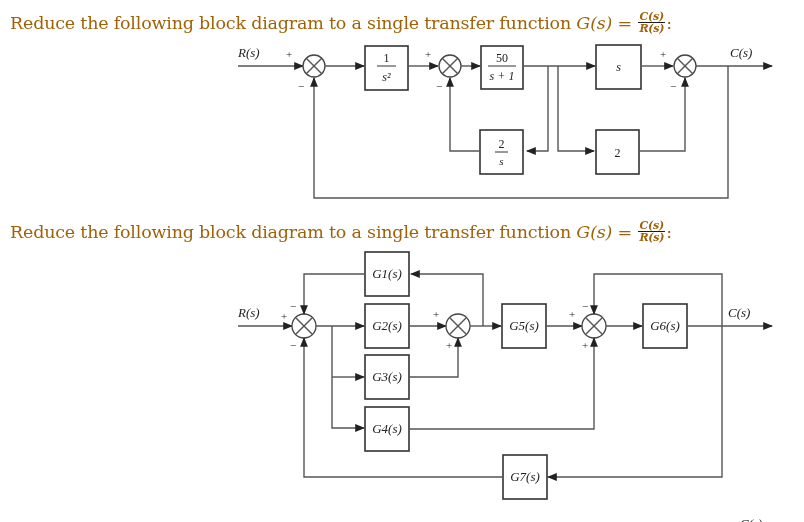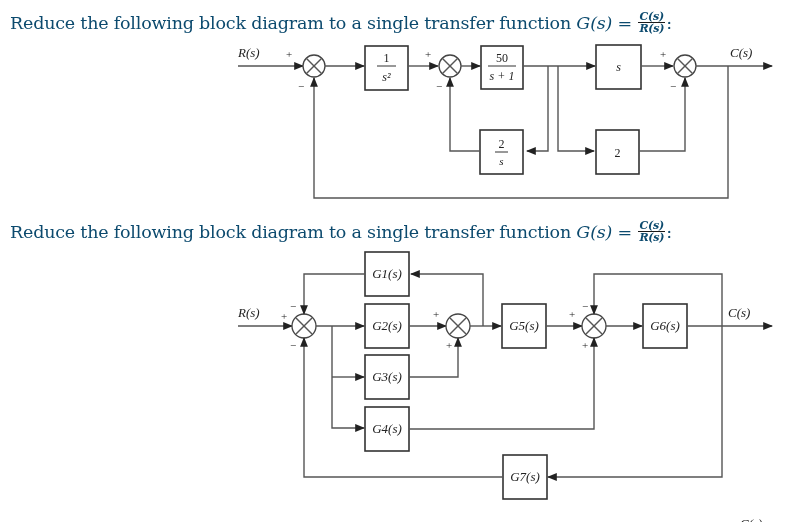--- a/index.html
+++ b/index.html
@@ -1,17 +1,17 @@
 <!DOCTYPE html>
 <html><head>
   <meta charset="utf-8">
   <style>
     html, body { margin: 0; padding: 0; background: #ffffff; }
     body { width: 804px; height: 522px; position: relative; overflow: hidden; font-family: "DejaVu Serif", serif; color: #1a1a1a; }
-    .heading { position: absolute; left: 10px; font-family: "DejaVu Serif", serif; font-size: 17.5px; color: #0c4a6e; white-space: nowrap; letter-spacing: -0.2px; }
+    .heading { position: absolute; left: 10px; font-family: "DejaVu Serif", serif; font-size: 17.5px; color: #a16207; white-space: nowrap; letter-spacing: -0.2px; }
     .heading .math { font-style: italic; }
     .frac { display: inline-block; vertical-align: middle; text-align: center; font-size: 11px; line-height: 11px; font-style: italic; font-weight: bold; margin: 0 1px; position: relative; top: -2px; }
     .frac .num { display: block; border-bottom: 1px solid #1b1b1b; padding: 0 1px; }
     .frac .den { display: block; padding: 0 1px; }
     svg { position: absolute; left: 0; top: 0; }
     svg text { font-family: "Liberation Serif", serif; fill: #222; }
     .wire { stroke: #555; stroke-width: 1.4; fill: none; }
     .box { stroke: #333; stroke-width: 1.6; fill: #fff; }
     .sum { stroke: #444; stroke-width: 1.3; fill: #fff; }
     .lbl { font-style: italic; font-size: 13px; }

